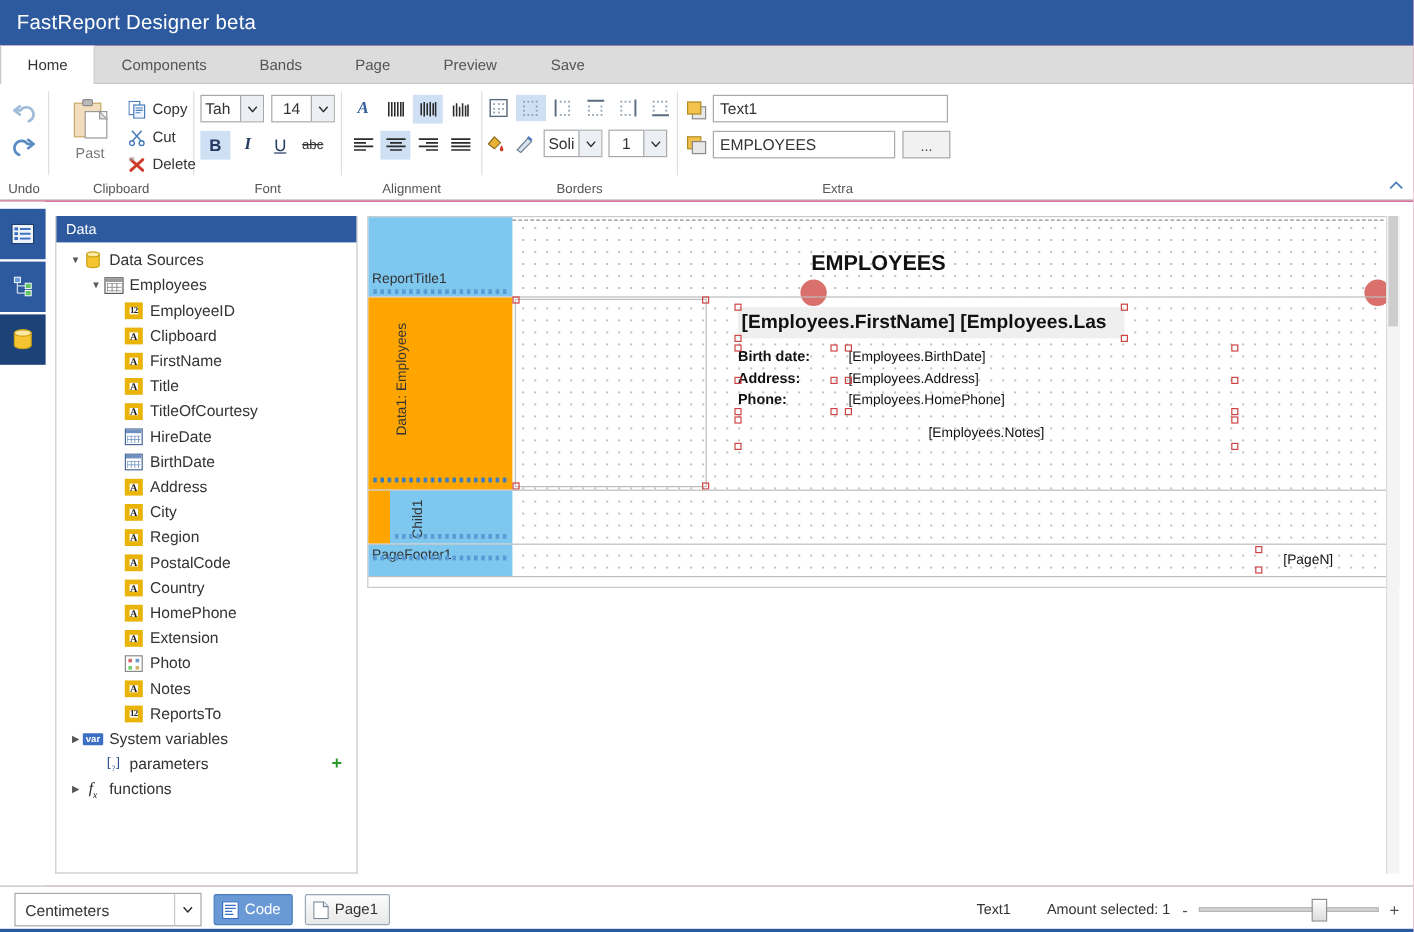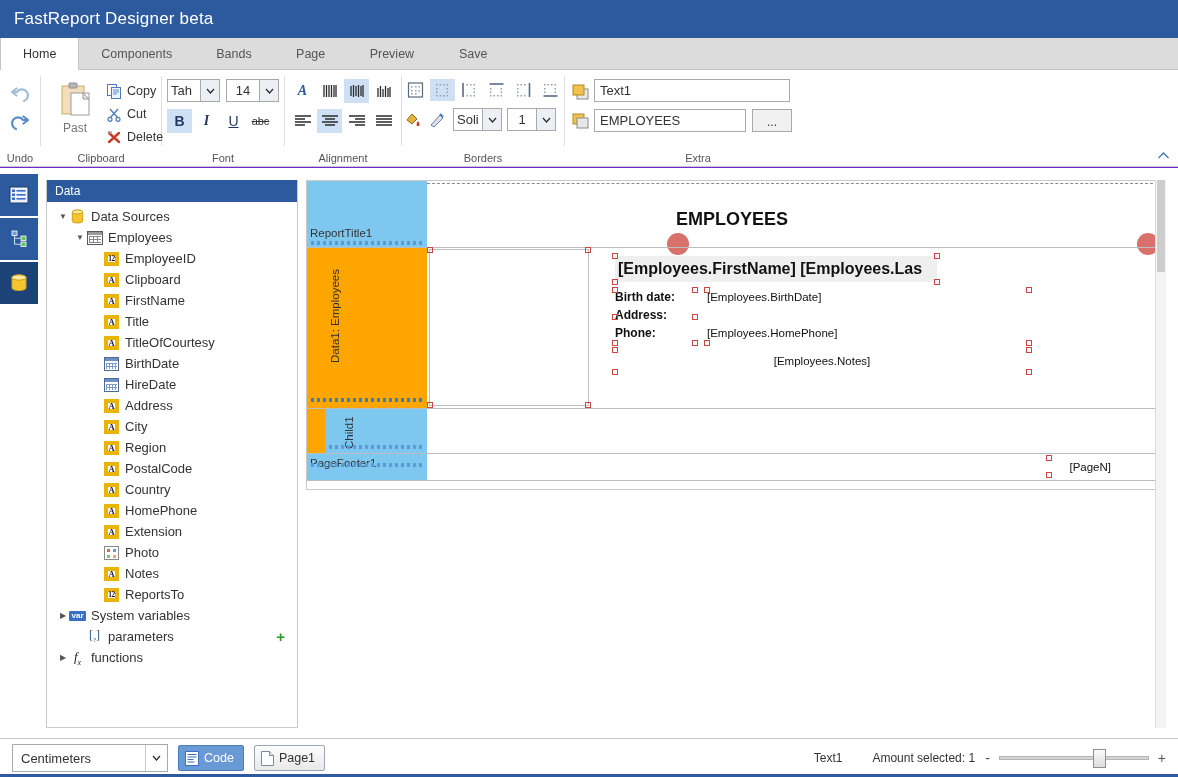--- a/index.html
+++ b/index.html
@@ -3,21 +3,21 @@
 <meta charset="utf-8">
 <style>
   * { box-sizing: border-box; margin:0; padding:0; }
   html,body { width:1178px; height:777px; overflow:hidden; }
   body {
     font-family: "Liberation Sans", sans-serif;
     font-size: 12px;
     color:#333;
     background:#ffffff;
   }
-  #app { position:relative; width:1178px; height:777px; background:#6d28d9; }
+  #app { position:relative; width:1178px; height:777px; background:#be185d; }
 
   
   .titlebar {
     height:38px; background:#2d5a9e; color:#fff;
     display:flex; align-items:center; padding-left:14px;
     font-size:17px; letter-spacing:.2px;
   }
 
   
   .tabstrip {
@@ -672,28 +672,28 @@
             <span class="tico">
               <span class="ic-box">A</span>
             </span>
             <span>TitleOfCourtesy</span>
           </div>
           <div class="tnode" style="padding-left: 44px;">
             <span class="tw"></span>
             <span class="tico">
               <span class="ic-date"></span>
             </span>
+            <span>HireDate</span>
+          </div>
+          <div class="tnode" style="padding-left: 44px;">
+            <span class="tw"></span>
+            <span class="tico">
+              <span class="ic-date"></span>
+            </span>
             <span>BirthDate</span>
-          </div>
-          <div class="tnode" style="padding-left: 44px;">
-            <span class="tw"></span>
-            <span class="tico">
-              <span class="ic-date"></span>
-            </span>
-            <span>HireDate</span>
           </div>
           <div class="tnode" style="padding-left: 44px;">
             <span class="tw"></span>
             <span class="tico">
               <span class="ic-box">A</span>
             </span>
             <span>Address</span>
           </div>
           <div class="tnode" style="padding-left: 44px;">
             <span class="tw"></span>
@@ -851,20 +851,27 @@
                 <i class="h-bl"></i>
                 <i class="h-br"></i>
               </div>
           </div>
 
           <div class="elem" style="left:400px; top:42px; width:322px; height:17px;">
             <span style="font-size:11.5px;color:#111;">[Employees.BirthDate]</span>
             <div class="handles">
                 <i class="h-tl"></i>
                 <i class="h-tr"></i>
+              </div>
+          </div>
+          <div class="elem" style="left:400px; top:60px; width:322px; height:17px;">
+            <span style="font-size:11.5px;color:#111;">[Employees.Address]</span>
+            <div class="handles">
+                <i class="h-ml"></i>
+                <i class="h-mr"></i>
               </div>
           </div>
           <div class="elem" style="left:400px; top:78px; width:322px; height:17px;">
             <span style="font-size:11.5px;color:#111;">[Employees.HomePhone]</span>
             <div class="handles">
                 <i class="h-bl"></i>
                 <i class="h-br"></i>
               </div>
           </div>
 

